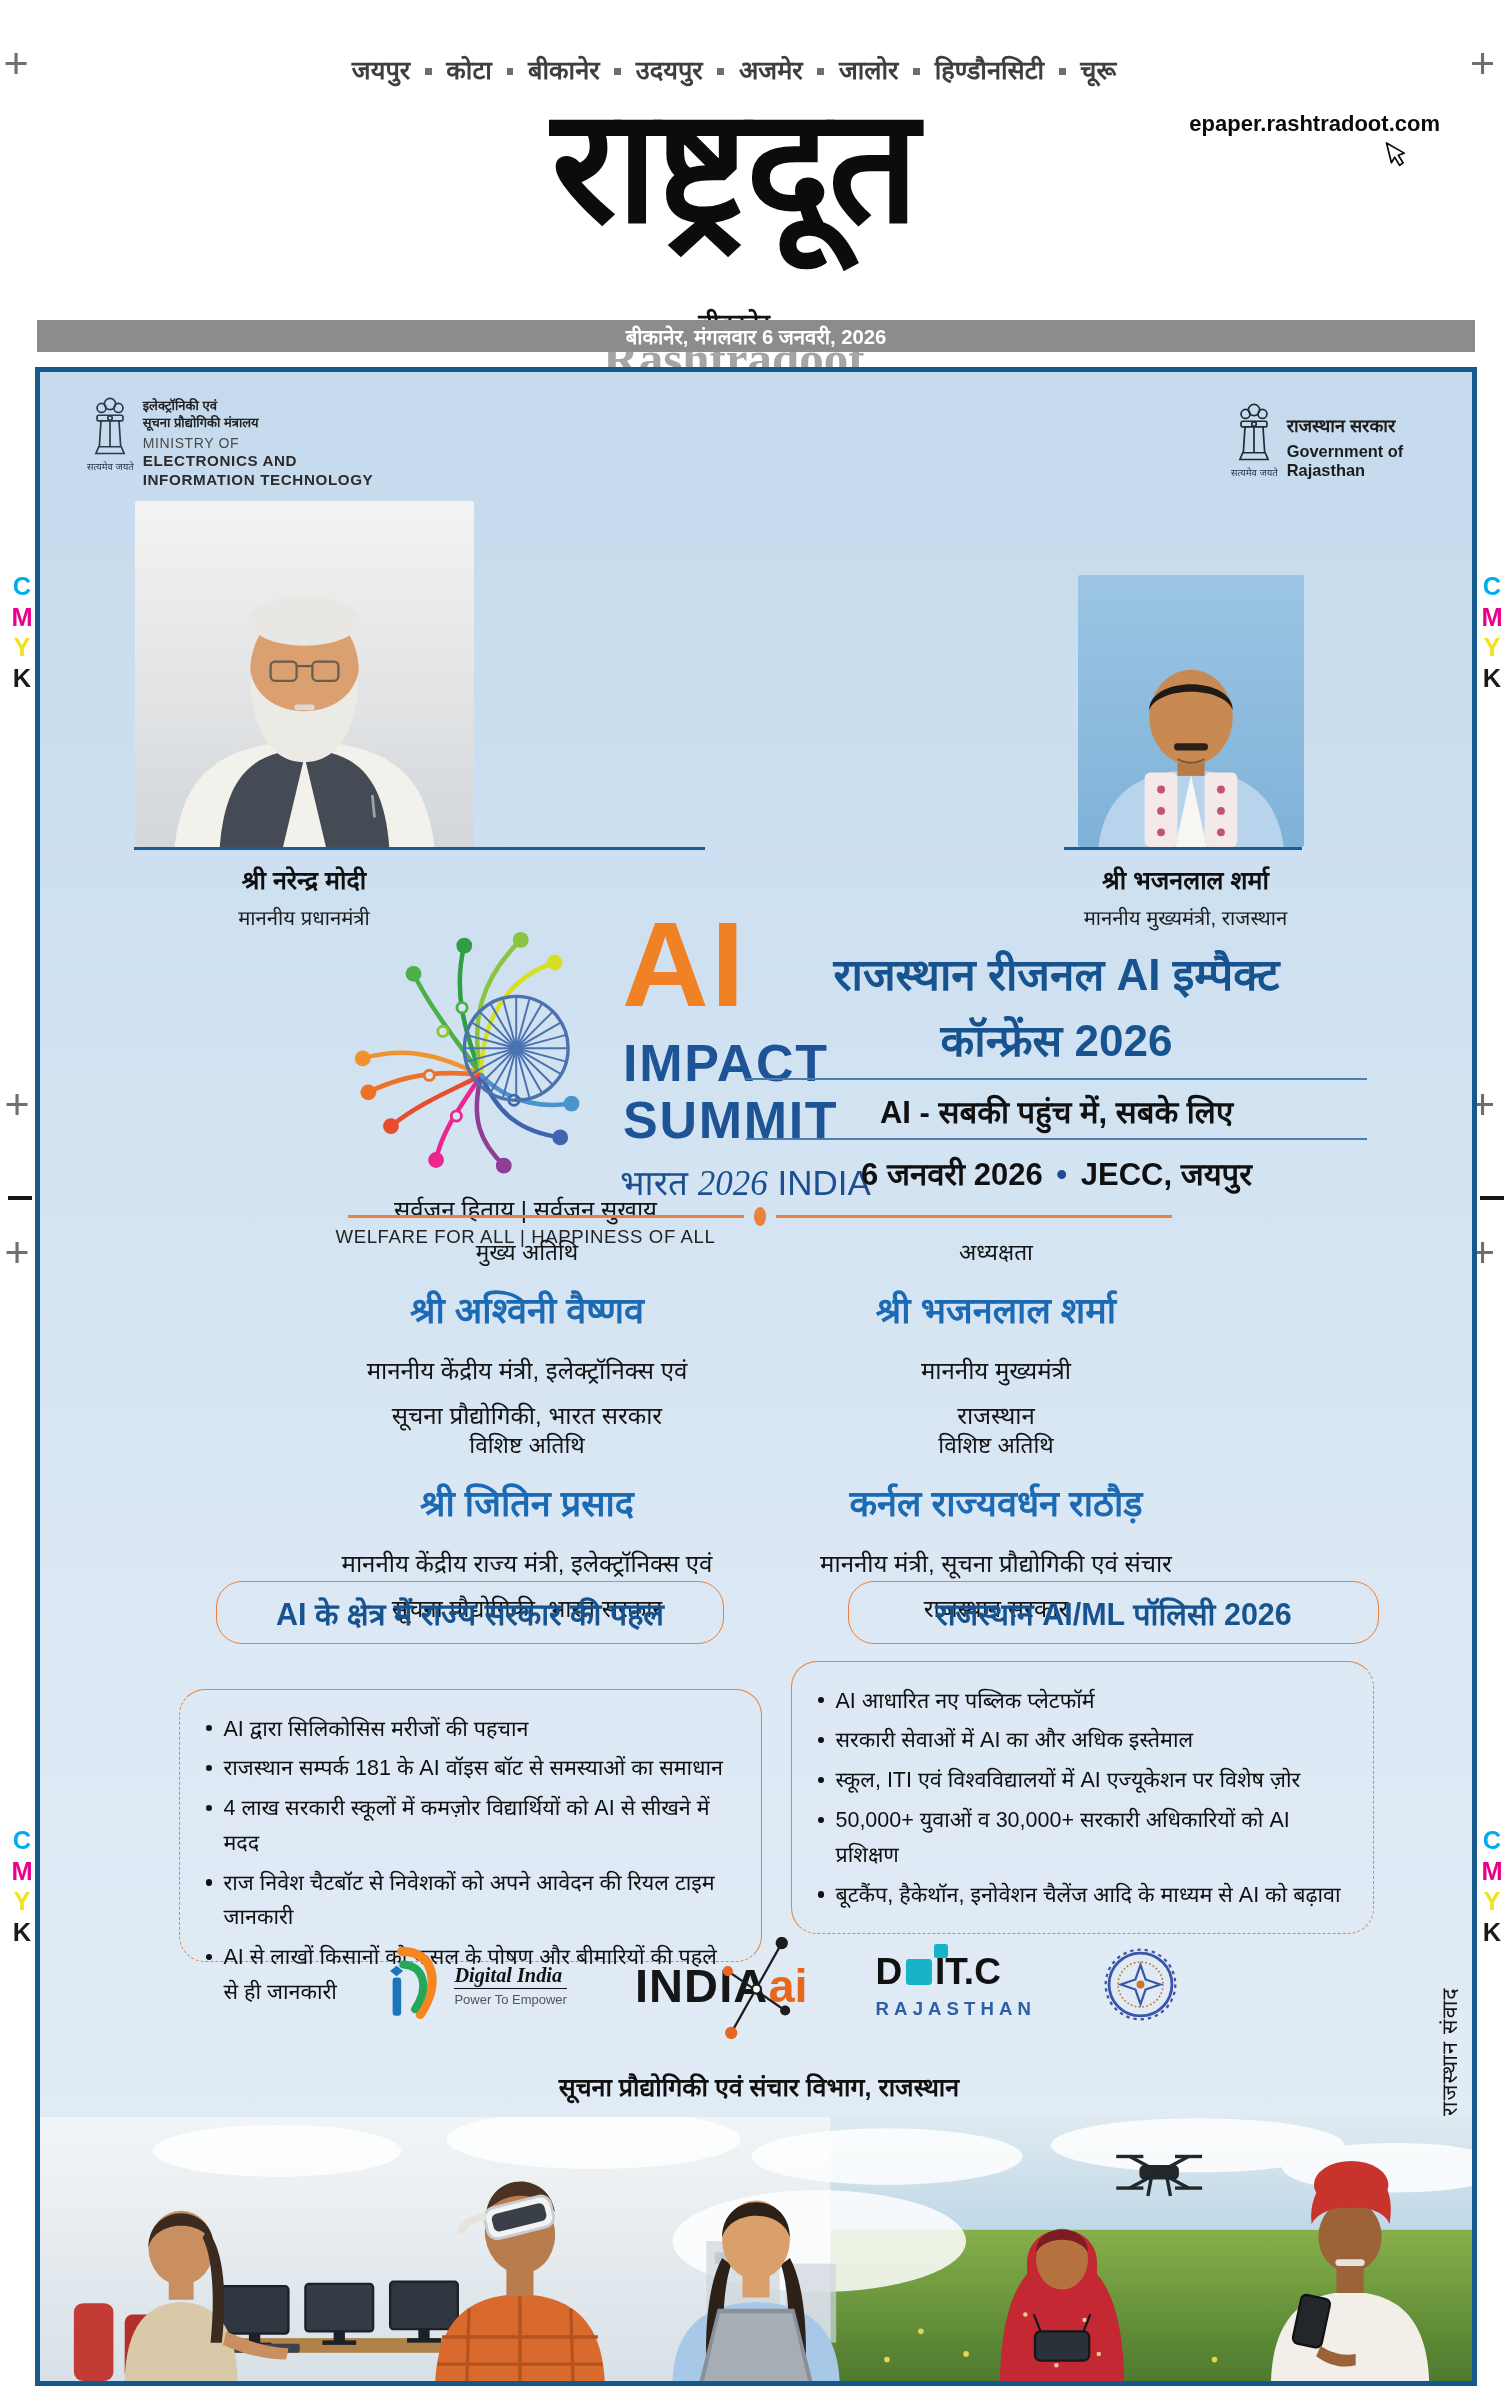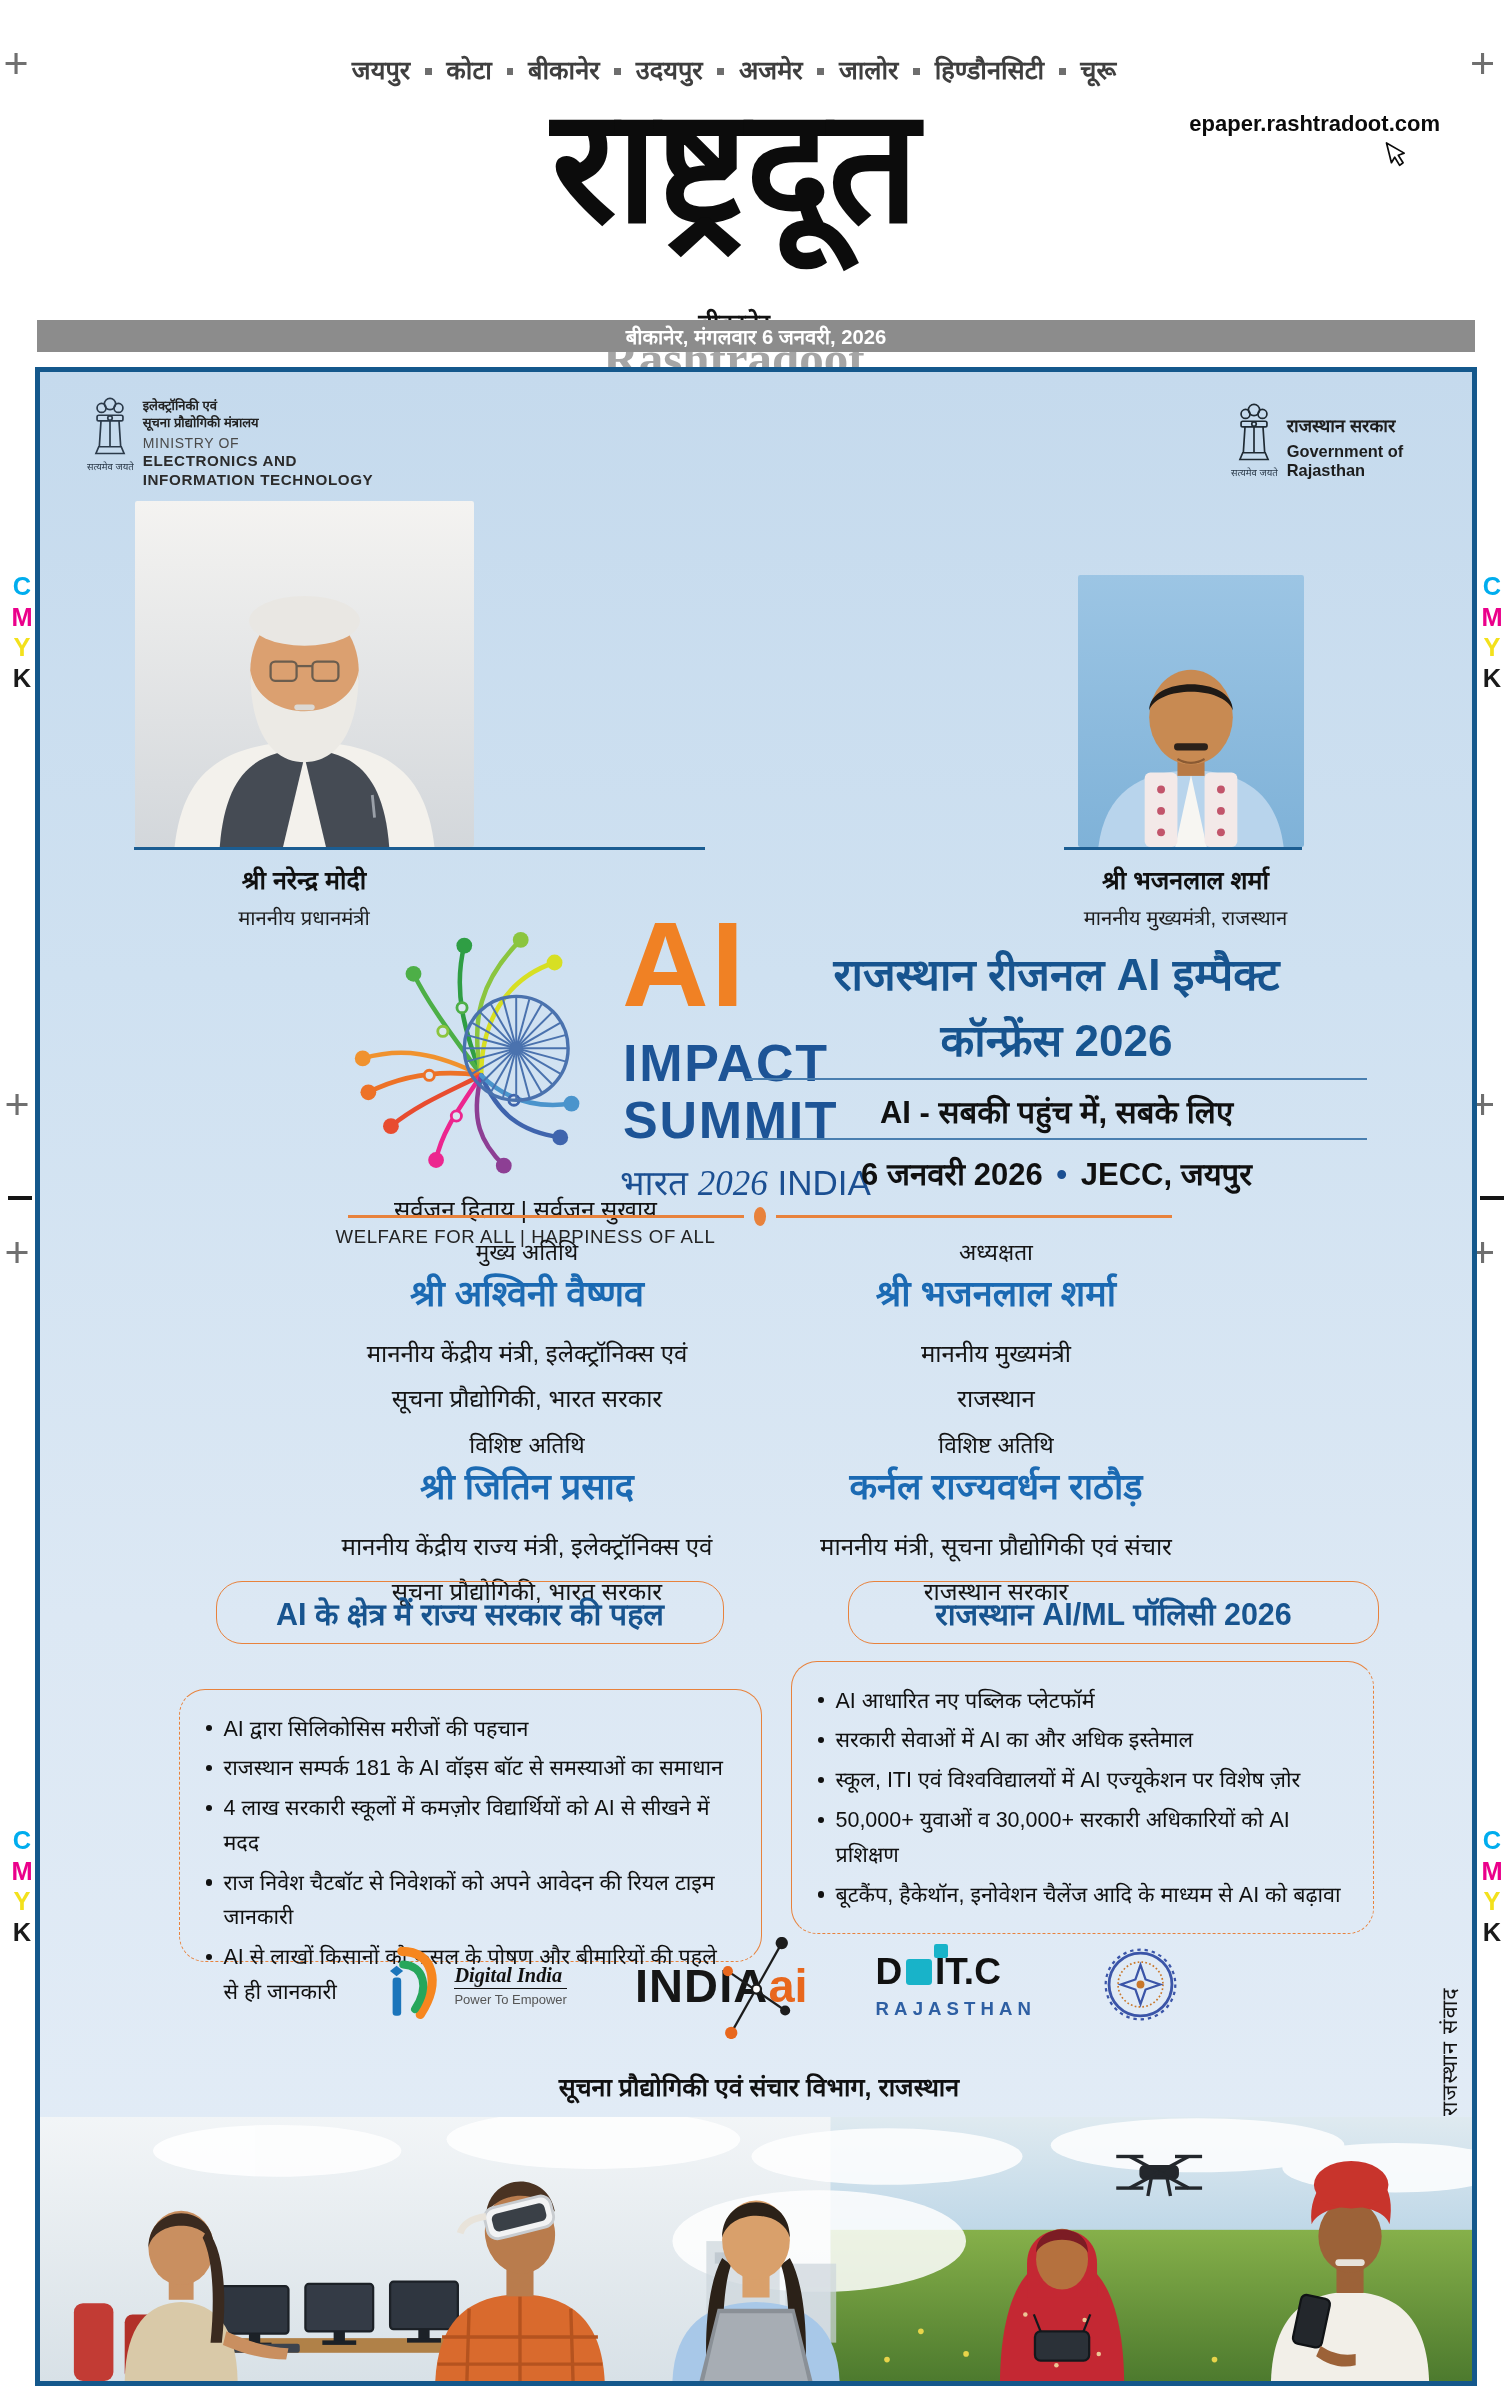--- a/index.html
+++ b/index.html
@@ -67,21 +67,21 @@
   .conf-tag { width:621px; text-align:center; font-size:31px; font-weight:bold; color:#101010; }
   .conf-date { width:621px; text-align:center; font-size:31px; font-weight:bold; color:#101010; }
   .conf-date .sep { color:#1b4f92; padding:0 13.6px; }
 
   .orange-divider { display:flex; align-items:center; width:824px; }
   .orange-divider .ln { flex:1; height:2.8px; background:#e8823c; }
   .orange-divider .dt { width:12.4px; height:19px; background:#e8823c; border-radius:50%; margin:0 10.2px; }
 
   .guest { width:480px; text-align:center; }
   .guest .lbl { font-size:22.6px; color:#141414; }
-  .guest .nm { font-size:36px; font-weight:bold; color:#1b6ab3; margin-top:1px; }
+  .guest .nm { font-size:36px; font-weight:bold; color:#1b6ab3; margin-top:18px; }
   .guest .d1 { font-size:24px; color:#141414; margin-top:19px; }
   .guest .d2 { font-size:24px; color:#141414; margin-top:12.4px; }
 
   .box-header { border:1.7px solid #e8823c; border-radius:26px; display:flex; align-items:center; justify-content:center;
                 font-size:30.5px; font-weight:bold; color:#17548f; }
   .box-body { border:1.7px solid #e8823c; border-radius:26px; padding:21.5px 26px; }
   .box-body.lft { border-style:solid solid dashed dashed; }
   .box-body.rgt { border-style:solid dashed dashed solid; }
   .box-body ul { list-style:none; }
   .box-body li { display:flex; gap:11.3px; font-size:21.5px; color:#101010; line-height:1.6; margin-bottom:5.6px; }

